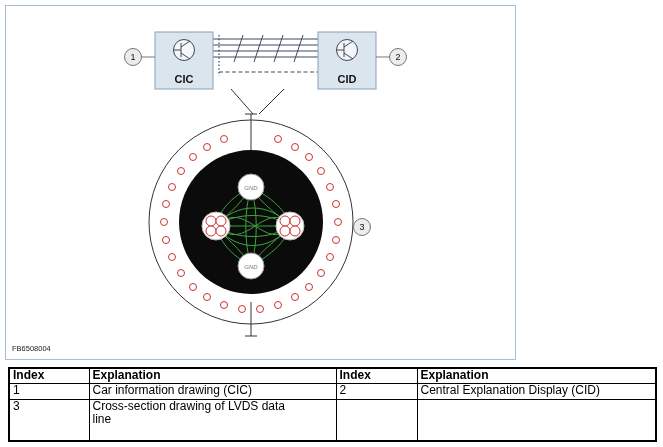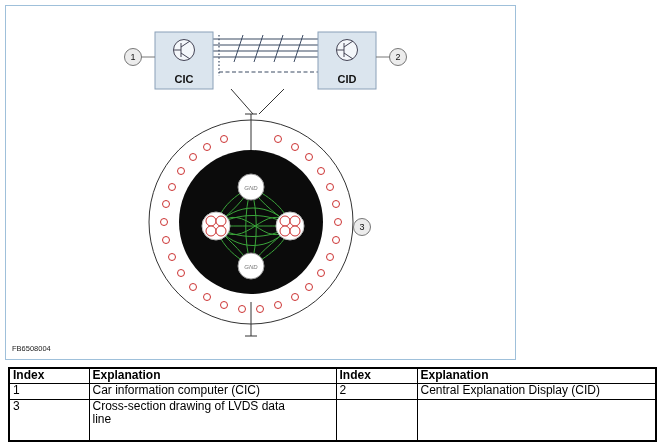--- a/index.html
+++ b/index.html
@@ -194,21 +194,21 @@
     <tr>
       <th>Index</th>
       <th>Explanation</th>
       <th>Index</th>
       <th>Explanation</th>
     </tr>
   </thead>
   <tbody>
     <tr>
       <td>1</td>
-      <td>Car information computer (CIC)</td>
+      <td>Car information drawing (CIC)</td>
       <td>2</td>
       <td>Central Explanation Display (CID)</td>
     </tr>
     <tr class="tall">
       <td>3</td>
       <td>
           <div class="wrap-narrow">Cross-section drawing of LVDS data line</div>
         </td>
       <td></td>
       <td></td>

